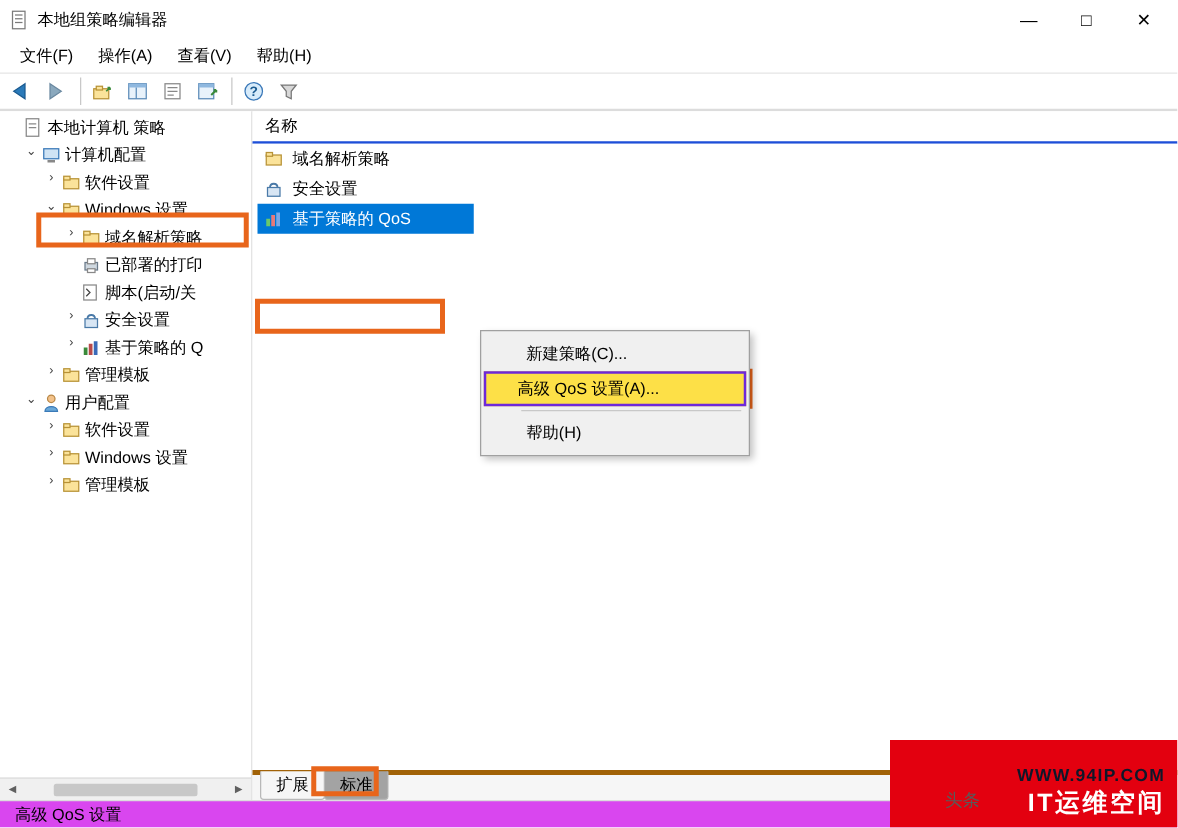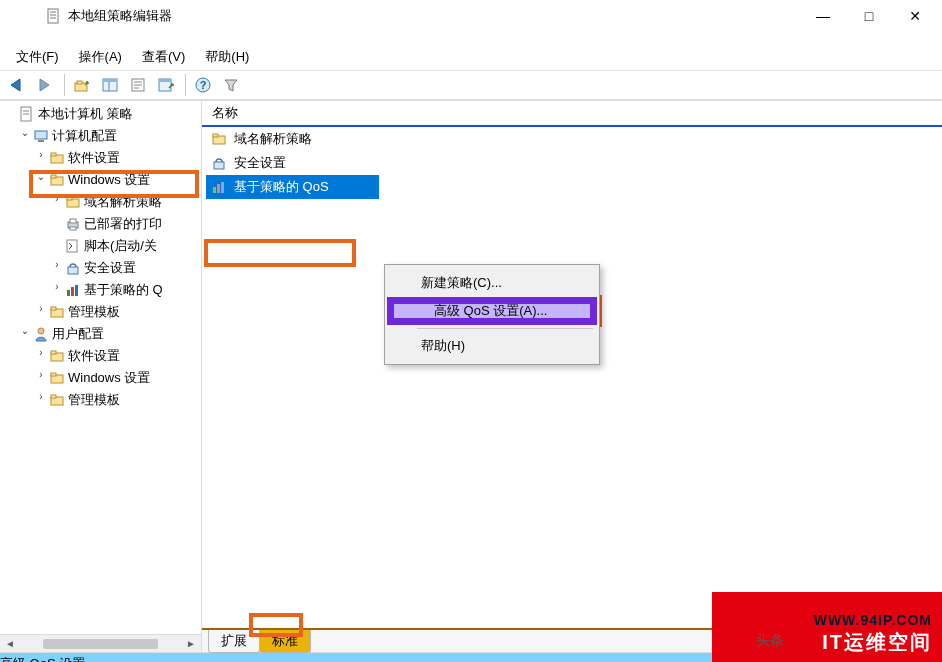--- a/index.html
+++ b/index.html
@@ -15,21 +15,20 @@
     color: #000;
   }
 
   
   .titlebar {
     height: 32px;
     display: flex;
     align-items: center;
     padding: 0 4px 0 8px;
     border-bottom: 1px solid #fff;
-    margin-left: 38px;
   }
   .titlebar .app-icon {
     width: 16px; height: 16px;
     margin-right: 6px;
     display: inline-flex;
     align-items: center; justify-content: center;
   }
   .titlebar .title {
     flex: 1;
     font-size: 13px;
@@ -42,21 +41,20 @@
     font-family: "Segoe UI Symbol", sans-serif;
   }
 
   
   .menubar {
     height: 26px;
     display: flex;
     align-items: center;
     padding: 0 6px;
     gap: 0;
-    margin-top: 12px;
   }
   .menubar .menu-item {
     padding: 3px 10px;
     font-size: 13px;
   }
 
   
   .toolbar {
     height: 30px;
     display: flex;
@@ -204,63 +202,63 @@
     display: flex;
     align-items: center;
     padding-left: 34px;
     font-size: 13px;
     position: relative;
   }
   .cm-item .gutter {
     position:absolute; left:2px; top:0; bottom:0; width:26px;
   }
   .cm-item.hover {
-    background: #c4b5fd;
-    border: 7px solid #6d28d9;
-    padding-left: 40px;
+    background: #fde047;
+    border: 2px solid #6d28d9;
+    padding-left: 25px;
     height: 28px;
   }
   .cm-sep {
     height: 1px;
     margin: 3px 4px 3px 30px;
     background: #c8c8c8;
   }
 
   
   .list-tabs {
     height: 24px;
     display: flex;
-    align-items: flex-start;
-    border-top: 2px solid #a16207;
+    align-items: flex-end;
+    border-top: 4px solid #a16207;
     background: #f6f6f6;
     position: relative;
   }
   .tab {
     padding: 2px 12px;
     font-size: 13px;
     border: 1px solid #b8b8b8;
     border-top: none;
     background: #f6f6f6;
     margin-left:-1px;
     border-bottom-left-radius: 3px;
     border-bottom-right-radius: 3px;
     position: relative;
   }
-  .tab.active { background:#eab308; }
+  .tab.active { background:#a3a3a3; }
   .list-tabs .spacer { flex:1; }
 
   
   .statusbar {
     height: 22px;
     border-top: 1px solid #dcdcdc;
     display: flex;
     align-items: center;
-    padding: 0 0;
-    font-size: 13px;
-    background:#7dd3fc;
+    padding: 0 12px;
+    font-size: 13px;
+    background:#d946ef;
   }
 
   
   .wm-container {
     position:absolute;
     right:0; bottom:0;
     width: 230px; height: 70px;
     overflow: hidden;
     pointer-events:none;
     z-index: 40;

